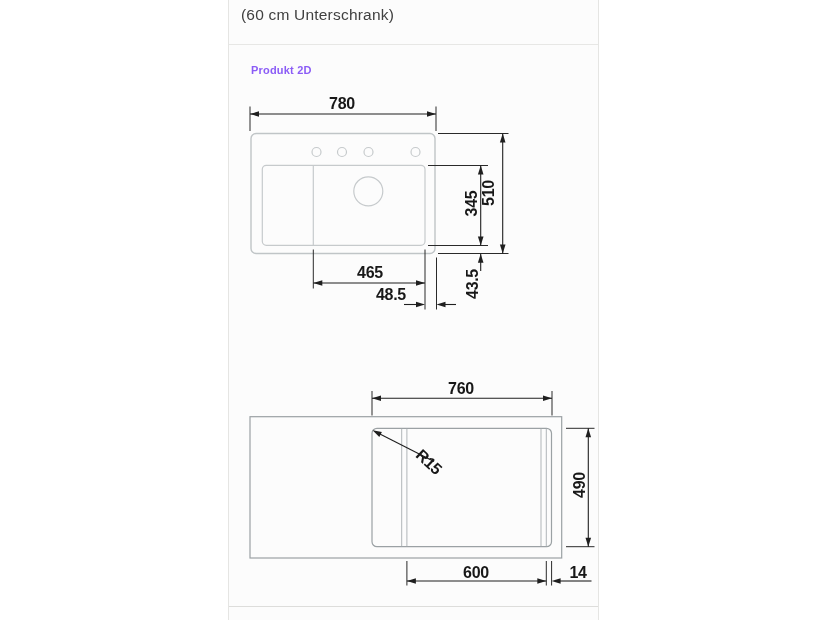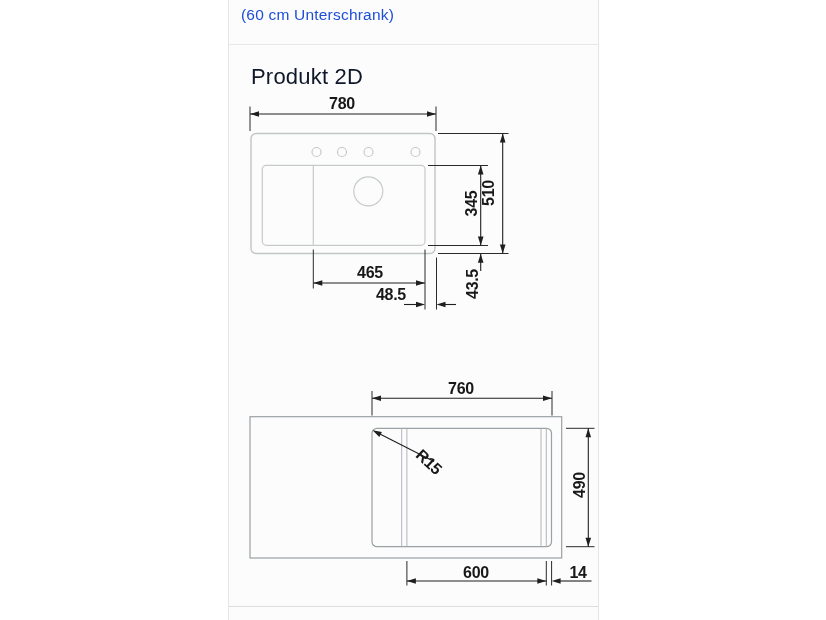--- a/index.html
+++ b/index.html
@@ -5,28 +5,28 @@
   html,body{margin:0;padding:0;background:#ffffff;}
   #screen{
     position:relative;width:826px;height:620px;background:#ffffff;overflow:hidden;
     font-family:"Liberation Sans",sans-serif;
   }
   .content-col{
     position:absolute;left:228px;top:0;width:369px;height:620px;
     background:#fcfcfc;border-left:1px solid #e5e5e3;border-right:1px solid #e5e5e3;
   }
   .subtitle{
-    position:absolute;left:241px;top:6px;font-size:15.5px;color:#1d4ed8;
+    position:absolute;left:241px;top:6px;font-size:15.5px;color:#404040;
     letter-spacing:0.2px;white-space:nowrap;
   }
   .hr{position:absolute;height:1px;background:#e7e7e5;}
   .hr-top{left:229px;top:44px;width:369px;}
   .hr-bottom{left:229px;top:606px;width:369px;background:#dddddb;}
   .section-heading{
-    position:absolute;font-size:22px;font-weight:normal;color:#0f172a;
+    position:absolute;font-size:11px;font-weight:bold;color:#8b5cf6;
     letter-spacing:0.2px;white-space:nowrap;
   }
   .h-produkt{left:251px;top:64px;}
   .h-ausschnitt{left:251px;top:352px;}
   svg{position:absolute;overflow:visible;}
   #svg-produkt{left:228px;top:88px;}
   #svg-ausschnitt{left:228px;top:372px;}
   .dim-line{stroke:#1f1f1f;stroke-width:1.1;fill:none;}
   .ext-line{stroke:#2a2a2a;stroke-width:1;fill:none;}
   .arrow{fill:#1f1f1f;stroke:none;}

